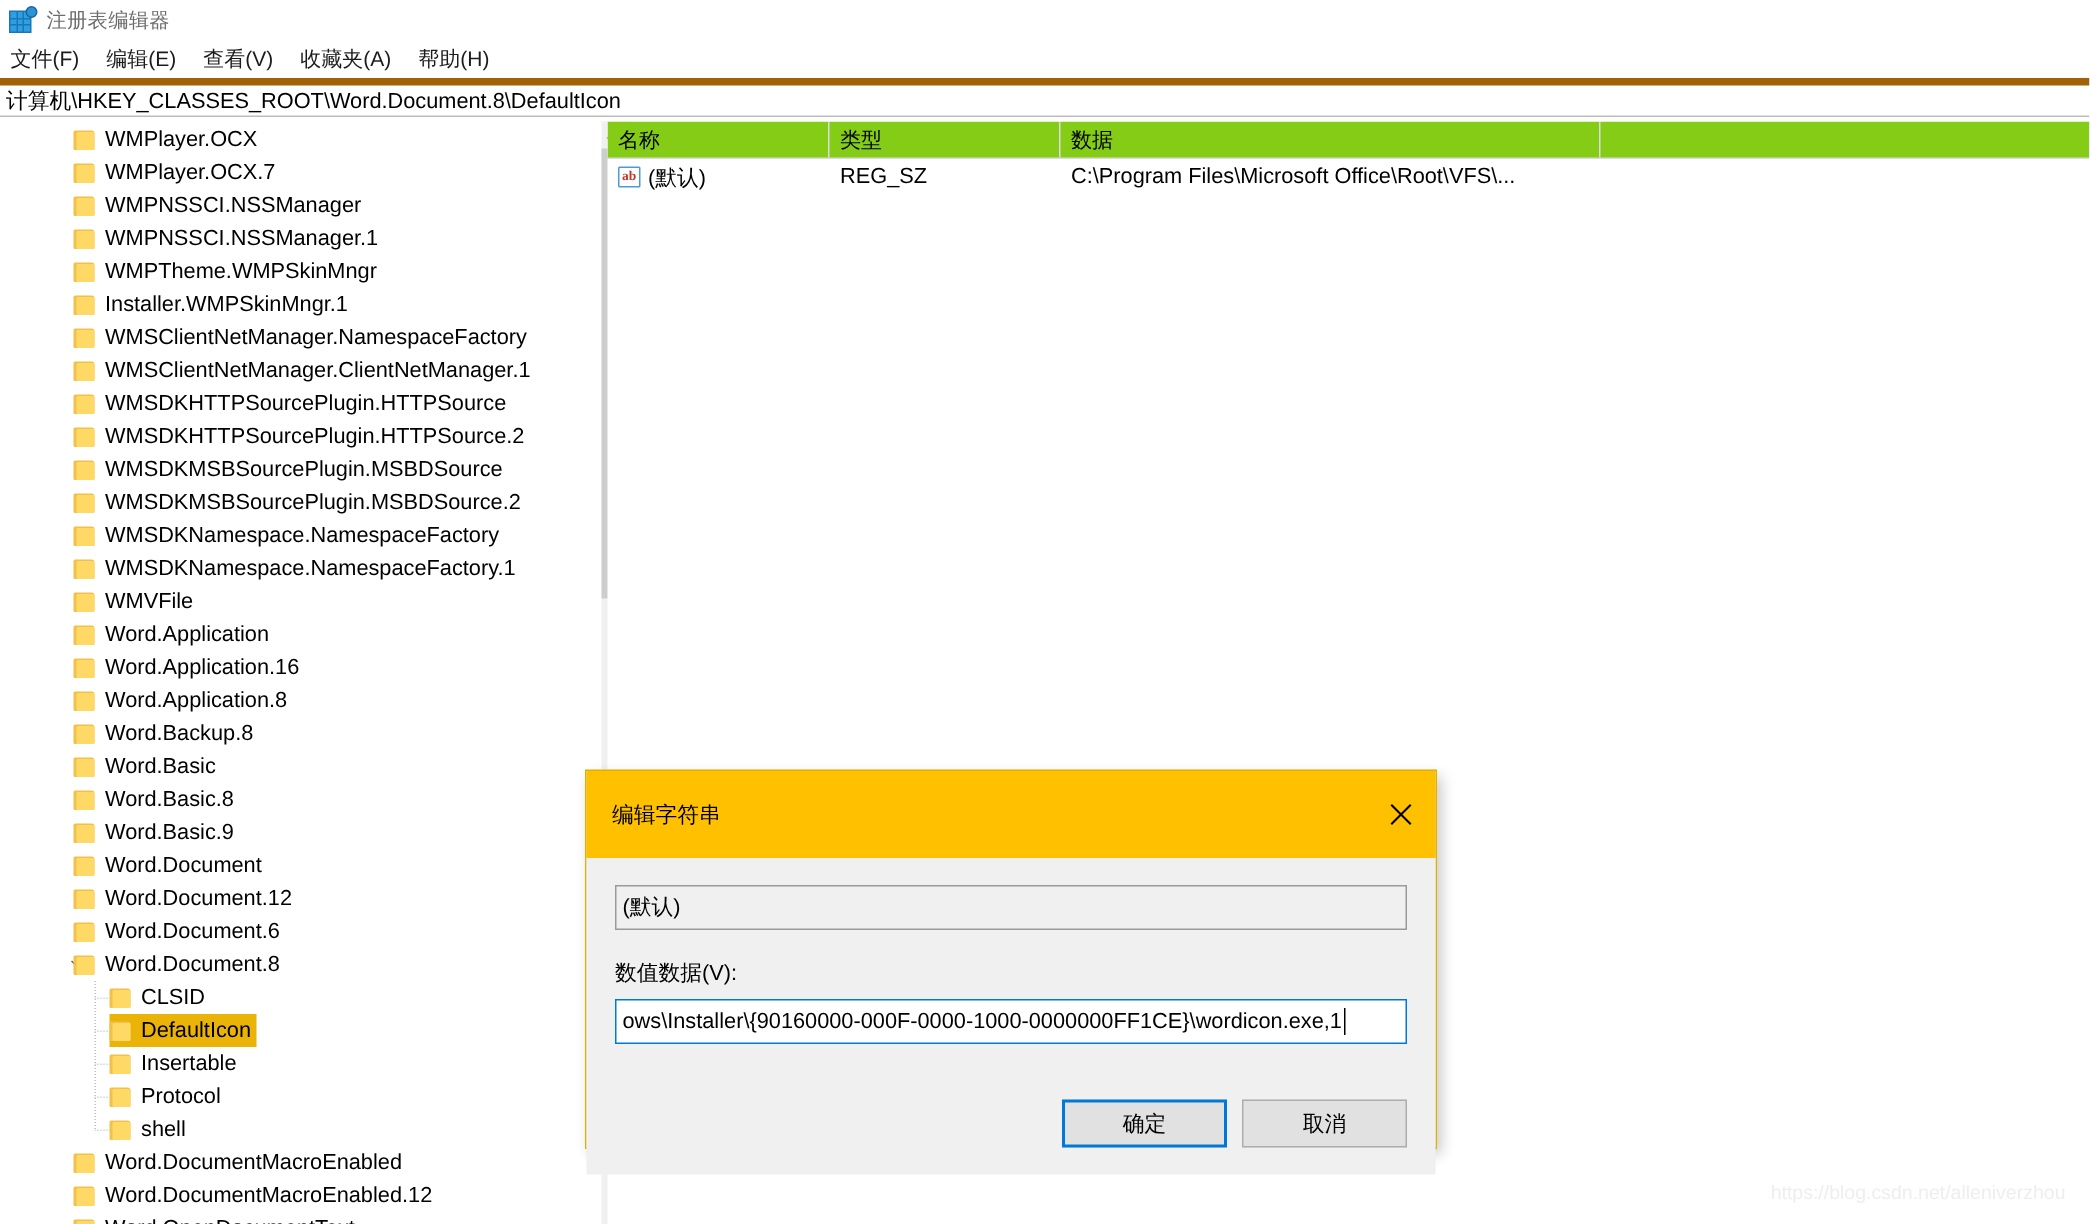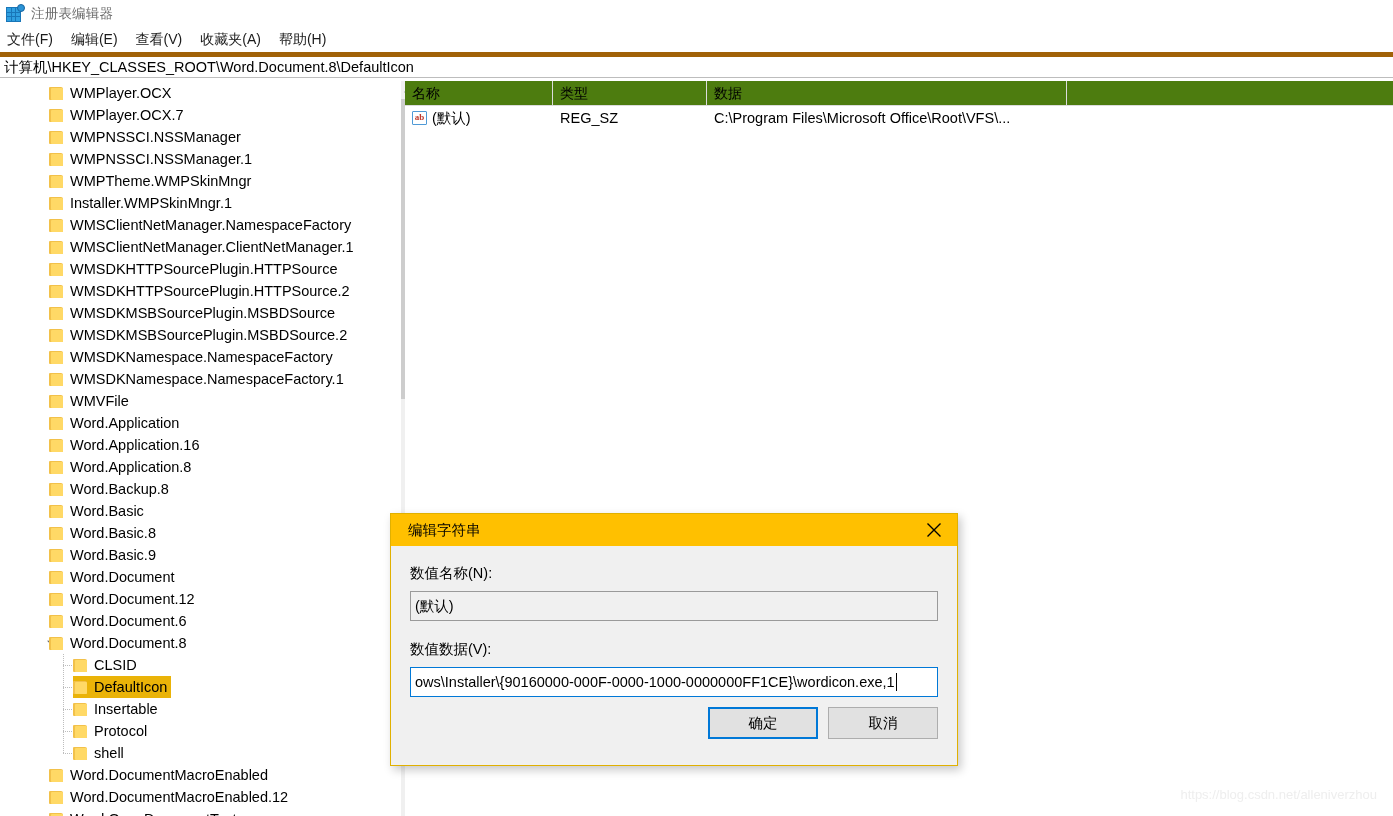--- a/index.html
+++ b/index.html
@@ -253,21 +253,21 @@
     position: relative;
     flex: 1 1 auto;
     height: 735px;
     background: #ffffff;
     overflow: hidden;
   }
   #col-header {
     height: 24px;
     display: flex;
     border-bottom: 1px solid #dcdcdc;
-    background: #4d7c0f;
+    background: #84cc16;
   }
   .col {
     position: relative;
     font-size: 14px;
     color: #000;
     padding-left: 7px;
     line-height: 24px;
     box-sizing: border-box;
     border-right: 1px solid #dcdcdc;
     white-space: nowrap;
@@ -318,21 +318,21 @@
     left: 390px;
     top: 513px;
     width: 568px;
     height: 253px;
     background: #f0f0f0;
     box-shadow: 3px 4px 9px rgba(0,0,0,.22);
     box-sizing: border-box;
     border: 1px solid #e0b000;
   }
   #dlg-titlebar {
-    height: 32px;
+    height: 58px;
     background: #ffc000;
     display: flex;
     align-items: center;
     justify-content: space-between;
   }
   #dlg-title {
     font-size: 14.5px;
     color: #000;
     padding-left: 17px;
   }
@@ -872,21 +872,20 @@
 <div id="dialog">
   <div id="dlg-titlebar">
     <div id="dlg-title">编辑字符串</div>
     <div id="dlg-close">
       <svg width="16" height="16" viewBox="0 0 16 16" aria-hidden="true">
         <path d="M1.5 1.5 L14.5 14.5 M14.5 1.5 L1.5 14.5" stroke="#000" stroke-width="1.4" fill="none"></path>
       </svg>
     </div>
   </div>
   <div id="dlg-body">
-    <div class="field-label">数值名称(N):</div>
     <div class="text-input" id="name-input">
       <span>(默认)</span>
     </div>
     <div class="field-label">数值数据(V):</div>
     <div class="text-input" id="data-input">
       <span>ows\Installer\{90160000-000F-0000-1000-0000000FF1CE}\wordicon.exe,1</span>
         <span id="caret"></span>
     </div>
     <div id="dlg-buttons">
       <div class="dlg-btn" id="btn-ok">确定</div>

